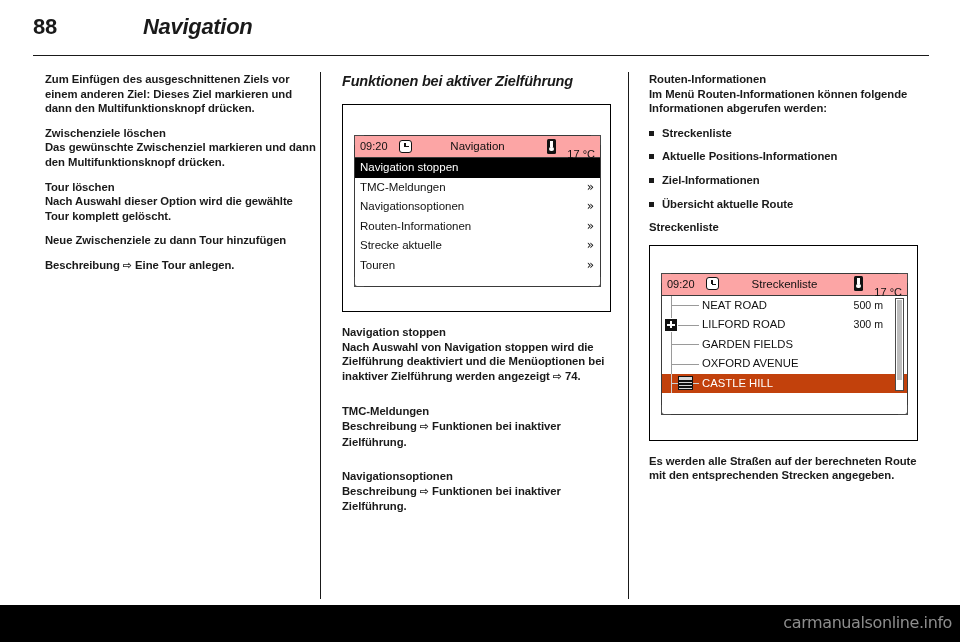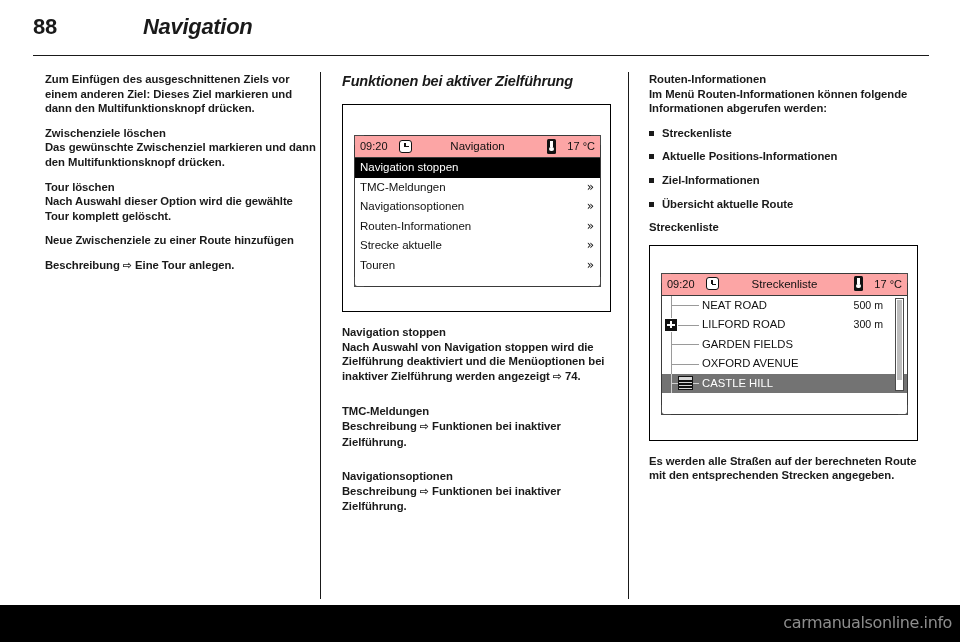--- a/index.html
+++ b/index.html
@@ -204,21 +204,21 @@
   .sb-title {
     position: absolute;
     left: 0; right: 0; top: 3px;
     text-align: center;
     font-size: 11.5px;
     color: #111;
   }
   .sb-temp {
     position: absolute;
     right: 5px;
-    top: 3px;
+    top: 11px;
     font-size: 11px;
     color: #111;
   }
   .sb-thermo {
     position: absolute;
     right: 44px;
     top: 2.5px;
     width: 9px;
     height: 15px;
     background: #111;
@@ -276,21 +276,21 @@
   .route-row {
     position: relative;
     height: 19.5px;
     line-height: 19.5px;
     font-size: 11.3px;
     color: #111;
     box-sizing: border-box;
     background: #ffffff;
     white-space: nowrap;
   }
-  .route-row.selected { background: #737373; color: #ffffff; }
+  .route-row.selected { background: #c2410c; color: #ffffff; }
   .route-spine {
     position: absolute;
     left: 9px;
     top: 0;
     width: 1px;
     height: 100%;
     background: #9a9a9a;
   }
   .route-row.selected .route-spine { background: #cfcfcf; }
   .route-tick {
@@ -409,21 +409,21 @@
 
     <div class="col col-1">
       <p class="para">Zum Einfügen des ausgeschnittenen Ziels vor einem anderen Ziel: Dieses Ziel markieren und dann den Multifunktionsknopf drücken.</p>
 
       <div class="sub-head">Zwischenziele löschen</div>
       <p class="para">Das gewünschte Zwischenziel markieren und dann den Multifunktionsknopf drücken.</p>
 
       <div class="sub-head">Tour löschen</div>
       <p class="para">Nach Auswahl dieser Option wird die gewählte Tour komplett gelöscht.</p>
 
-      <div class="sub-head">Neue Zwischenziele zu einer Route hinzufügen</div>
+      <div class="sub-head">Neue Zwischenziele zu dann Tour hinzufügen</div>
       <div class="gap-sm"></div>
       <p class="para"><span>Beschreibung </span><span class="arrow">⇨</span><span> Eine Tour anlegen.</span></p>
     </div>
 
     <div class="col col-2">
       <h2 class="sec-head">Funktionen bei aktiver Zielführung</h2>
 
       <div class="shot-wrap" style="width:269px;height:208px;">
         <div class="display" style="left:11px;top:30px;width:247px;height:152px;">
           <div class="corner tl"></div>

